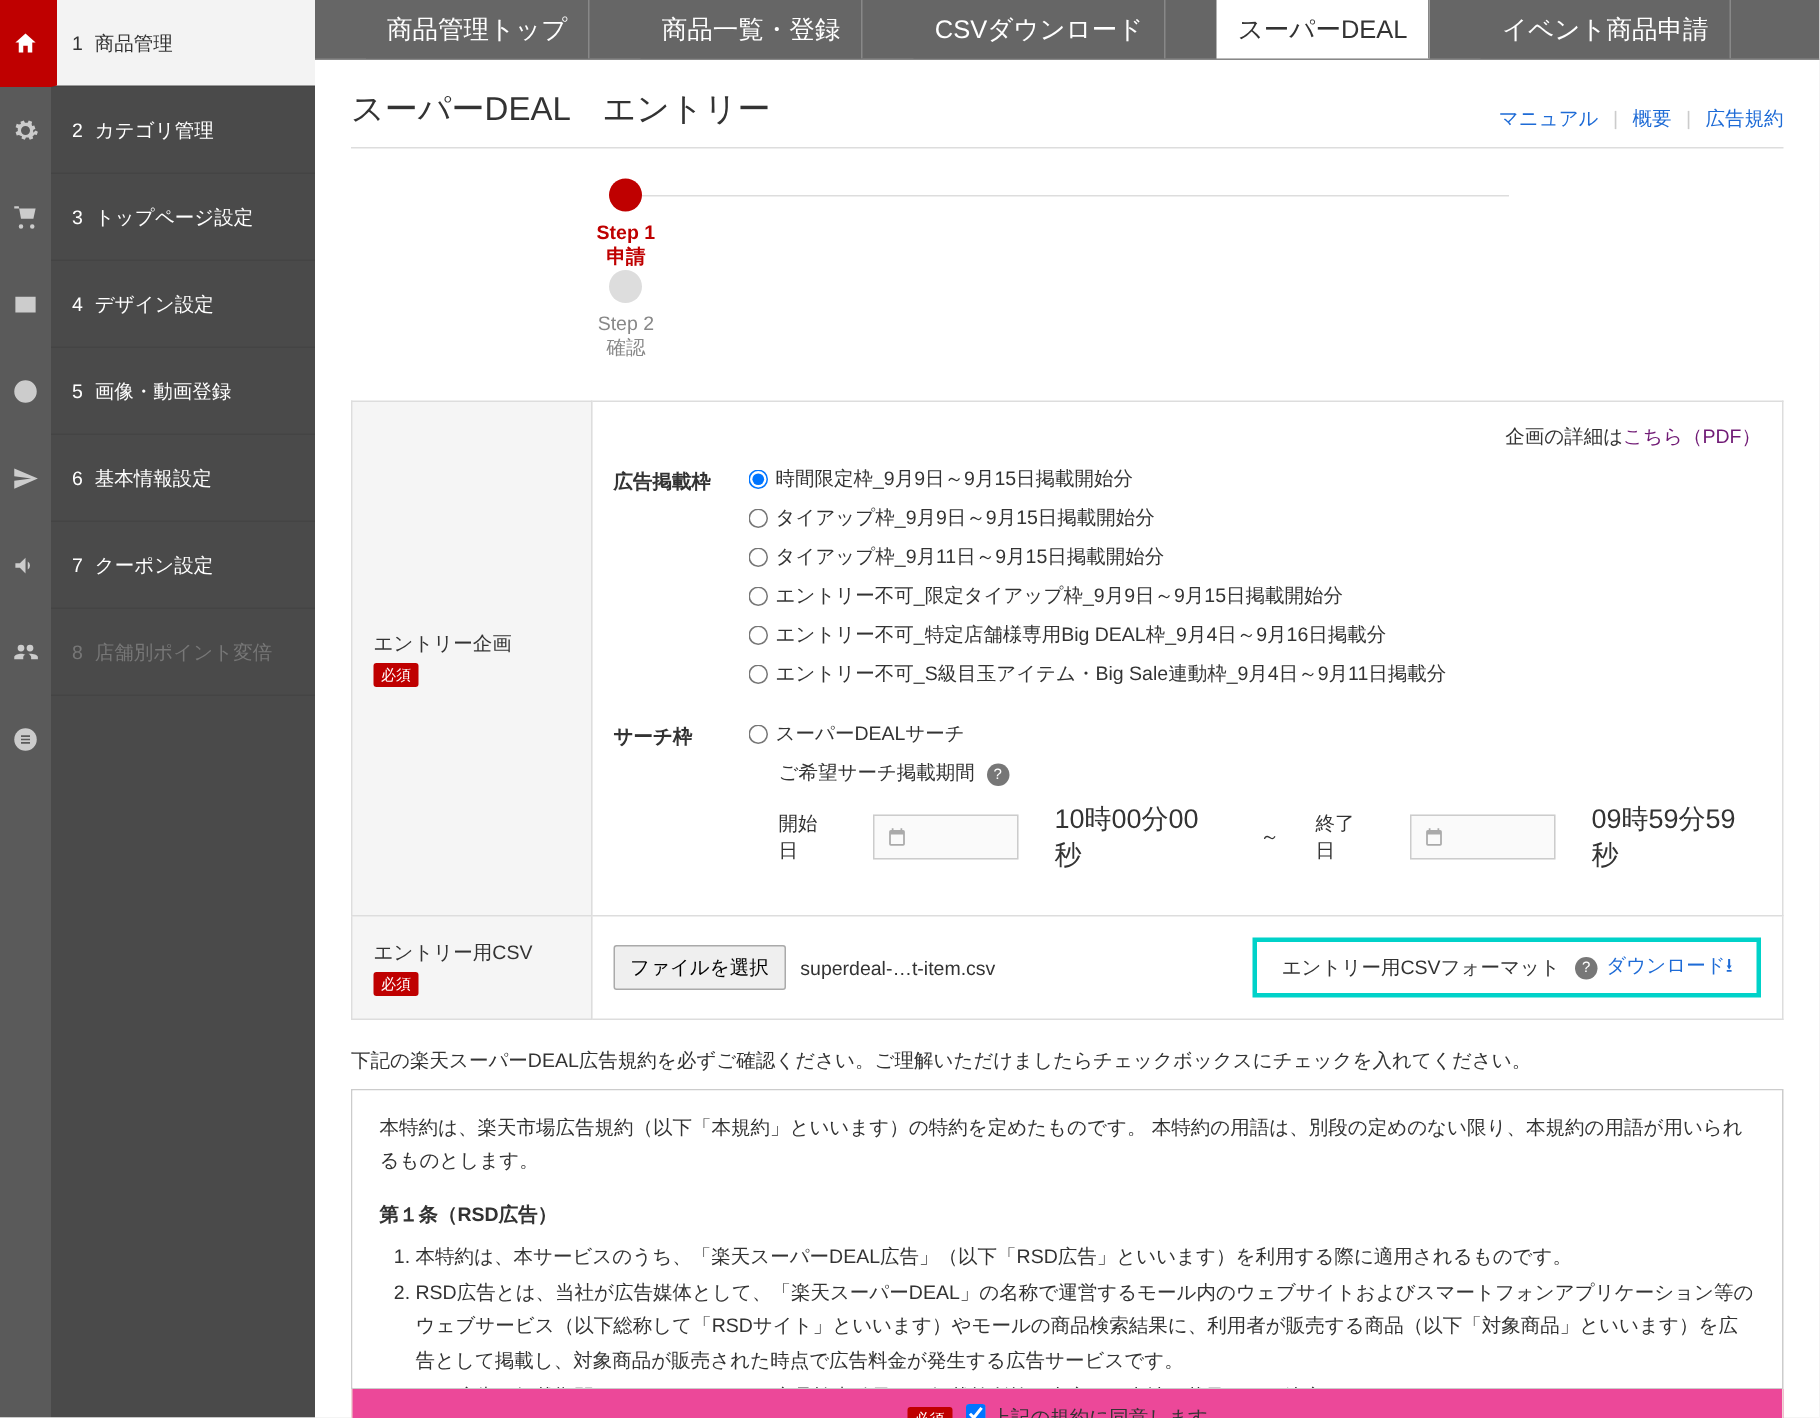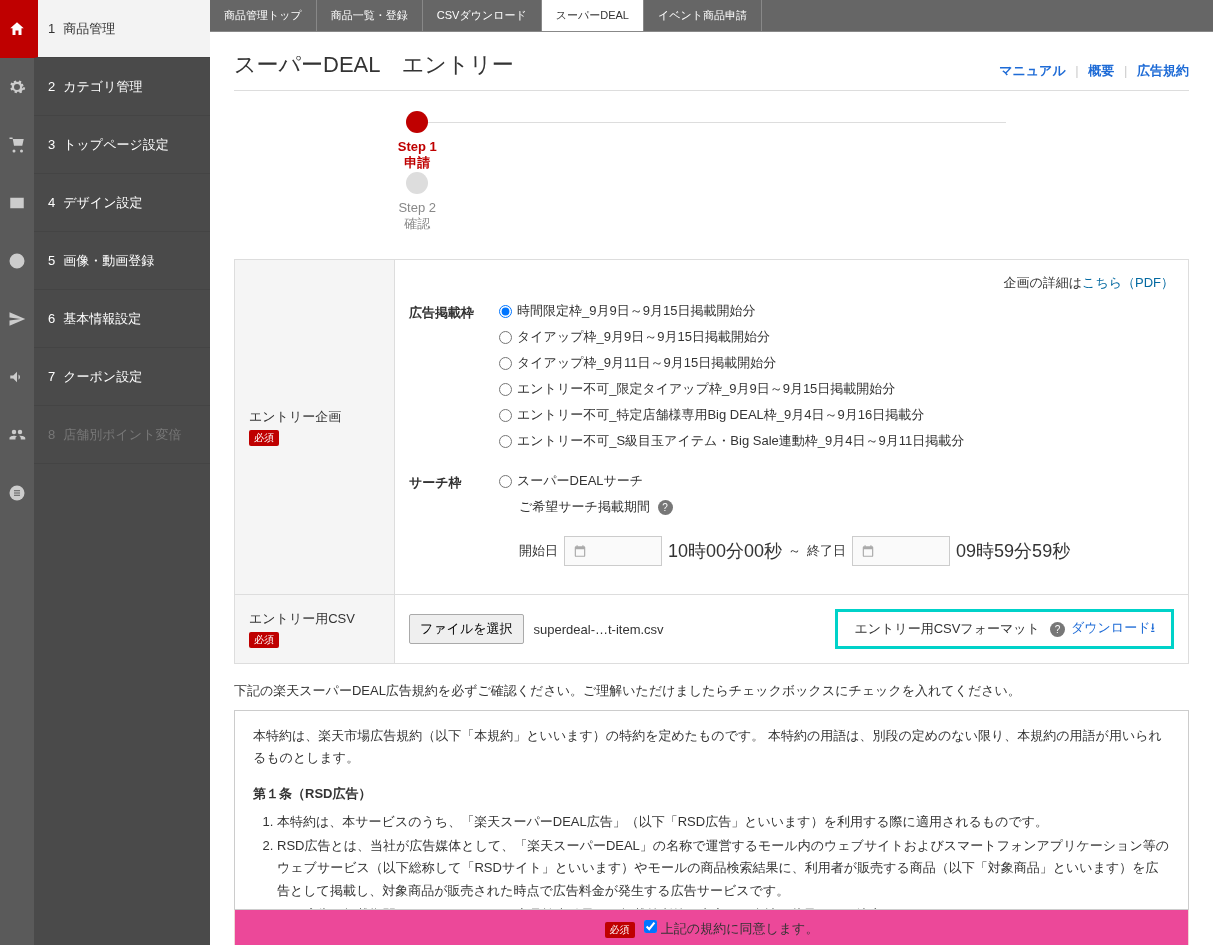--- a/index.html
+++ b/index.html
@@ -17,60 +17,60 @@
 .sidebar .side-item { padding: 0 14px; height: 58px; display: flex; align-items: center; font-size: 13px; cursor: pointer; border-bottom: 1px solid #444; }
 .sidebar .side-item.active { background: #f3f3f3; color: #333; border-left: 4px solid #bf0000; padding-left: 10px; }
 .sidebar .side-item .num { display: inline-block; margin-right: 8px; }
 .sidebar .side-item.disabled { color: #777; }
 
 
 .main { flex: 1; display: flex; flex-direction: column; background: #fff; min-width: 0; }
 
 
 .tabs { display: flex; background: #666; border-bottom: 1px solid #888; }
-.tabs .tab { padding: 8px 14px; color: #fff; background: #666; border-right: 1px solid #888; font-size: 11px; cursor: pointer; }
+.tabs .tab { padding: 8px 14px; color: #fff; background: #666; border-right: 1px solid #888; font-size: 17px; cursor: pointer; margin-left: 34px; }
 .tabs .tab.active { background: #fff; color: #333; }
 
 .content { padding: 18px 24px; flex: 1; overflow: auto; }
 
 
 .page-header { display: flex; justify-content: space-between; align-items: flex-end; border-bottom: 1px solid #ddd; padding-bottom: 10px; margin-bottom: 20px; }
 .page-title { font-size: 22px; font-weight: normal; }
 .header-links { font-size: 13px; }
-.header-links a { color: #1e6bd6; text-decoration: none; font-weight: bold; }
+.header-links a { color: #1e6bd6; text-decoration: none; }
 .header-links .sep { color: #ccc; margin: 0 6px; }
 
 
 .stepper { display: flex; justify-content: space-between; align-items: flex-start; width: 70%; margin: 0 auto 26px; position: relative; flex-direction: column; }
 .stepper::before { content: ""; position: absolute; top: 11px; left: 40px; right: 40px; height: 1px; background: #ddd; z-index: 0; }
 .step { text-align: center; z-index: 1; width: 80px; }
 .step .dot { width: 22px; height: 22px; border-radius: 50%; background: #ddd; margin: 0 auto 6px; }
 .step.active .dot { background: #bf0000; }
 .step .label { font-size: 13px; color: #888; }
 .step.active .label { color: #bf0000; font-weight: bold; }
 .step .sub { font-size: 13px; color: #888; }
 .step.active .sub { color: #bf0000; font-weight: bold; }
 
 
 .form-table { border: 1px solid #ddd; width: 100%; border-collapse: collapse; margin-bottom: 18px; }
 .form-table td { border: 1px solid #ddd; padding: 14px; vertical-align: top; font-size: 13px; }
 .form-table .th-cell { background: #f5f5f5; width: 160px; vertical-align: middle; }
 .req-badge { display: inline-block; background: #bf0000; color: #fff; font-size: 10px; padding: 1px 5px; border-radius: 2px; margin-top: 4px; }
 
 .detail-link { text-align: right; margin-bottom: 10px; font-size: 13px; }
-.detail-link a { color: #0369a1; text-decoration: none; }
+.detail-link a { color: #701a75; text-decoration: none; }
 
 .form-row { display: flex; margin-bottom: 14px; align-items: flex-start; }
 .form-row .label { width: 90px; flex-shrink: 0; padding-top: 2px; font-weight: bold; }
 .form-row .opts { flex: 1; }
 .radio-opt { display: block; margin-bottom: 8px; }
 .radio-opt input { margin-right: 5px; vertical-align: middle; }
 
 .search-period { margin-left: 20px; margin-top: 8px; }
-.search-period .row { display: flex; align-items: center; gap: 6px; margin-top: 20px; }
+.search-period .row { display: flex; align-items: center; gap: 24px; margin-top: 10px; }
 .date-input { display: inline-flex; align-items: center; border: 1px solid #ccc; padding: 4px 8px; width: 98px; height: 30px; background: #fafafa; }
 .date-input svg { width: 14px; height: 14px; fill: #aaa; }
 .time-txt { font-size: 18px; }
 
 .help-icon { display: inline-flex; width: 15px; height: 15px; border-radius: 50%; background: #777; color: #fff; font-size: 10px; align-items: center; justify-content: center; margin-left: 4px; }
 
 
 .csv-row { display: flex; align-items: center; gap: 10px; }
 .file-btn { border: 1px solid #aaa; background: #efefef; padding: 5px 10px; font-size: 13px; cursor: pointer; border-radius: 2px; }
 .file-name { font-size: 13px; color: #333; }

